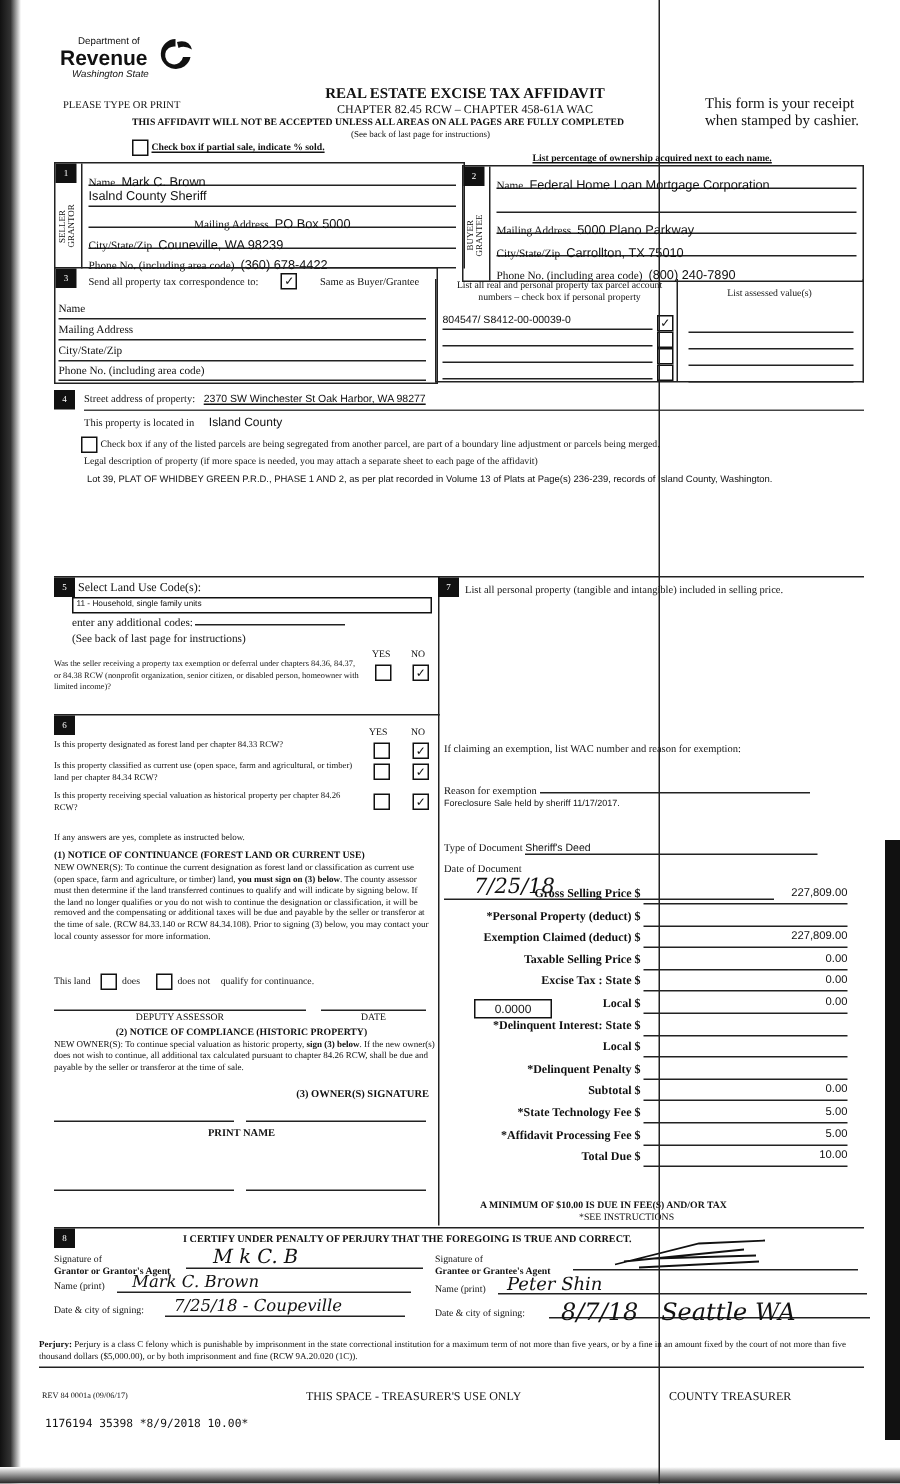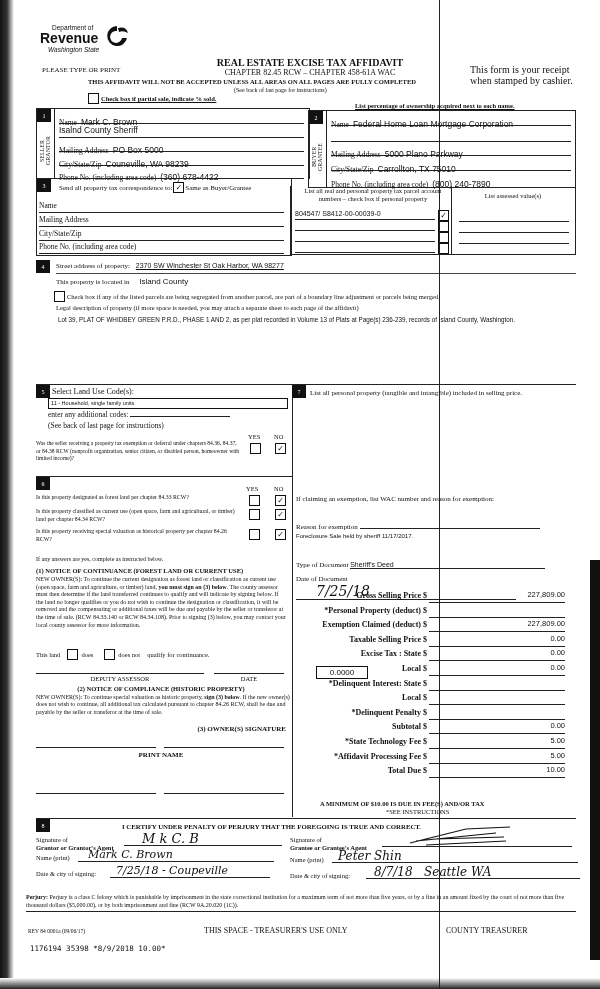--- a/index.html
+++ b/index.html
@@ -52,21 +52,21 @@
 
 <div class="abs" style="left:36px;top:108px;width:272px;height:70px;border:1px solid #222;border-bottom:none;">
   <div class="abs badge" style="left:0;top:0;">1</div>
   <div class="abs" style="left:2px;top:20px;width:14px;font-size:6px;writing-mode:vertical-rl;transform:rotate(180deg);text-align:center;height:44px;">SELLER GRANTOR</div>
   <div class="abs" style="left:17px;top:0;width:1px;height:70px;background:#222;"></div>
   <div class="abs line" style="left:22px;top:2px;width:245px;height:12px;">
     <span class="lbl">Name</span>
     <span class="fill" style="font-size:8.5px;">Mark C. Brown</span>
   </div>
   <div class="abs line fill" style="left:22px;top:16px;width:245px;height:12px;font-size:8.5px;">Isalnd County Sheriff</div>
-  <div class="abs line" style="left:22px;top:30px;width:245px;height:12px;">
+  <div class="abs line" style="left:22px;top:30px;width:245px;height:12px;text-align:center;">
     <span class="lbl">Mailing Address</span>
     <span class="fill" style="font-size:8.5px;">PO Box 5000</span>
   </div>
   <div class="abs line" style="left:22px;top:44px;width:245px;height:12px;">
     <span class="lbl">City/State/Zip</span>
     <span class="fill" style="font-size:8.5px;">Couneville, WA 98239</span>
   </div>
   <div class="abs line" style="left:22px;top:57px;width:245px;height:12px;">
     <span class="lbl">Phone No. (including area code)</span>
     <span class="fill" style="font-size:8.5px;">(360) 678-4422</span>
@@ -91,21 +91,21 @@
     <span class="fill" style="font-size:8.5px;">Carrollton, TX 75010</span>
   </div>
   <div class="abs" style="left:22px;top:62px;width:240px;height:12px;">
     <span class="lbl">Phone No. (including area code)</span>
     <span class="fill" style="font-size:8.5px;text-align:center;">(800) 240-7890</span>
   </div>
 </div>
 
 <div class="abs" style="left:36px;top:178px;width:254px;height:76px;border:1px solid #222;border-top:1px solid #222;">
   <div class="abs badge" style="left:0;top:0;">3</div>
-  <div class="abs" style="left:22px;top:3px;font-size:7px;display:flex;align-items:center;gap:1px;">
+  <div class="abs" style="left:22px;top:3px;font-size:7px;display:flex;align-items:center;gap:15px;">
     <span>Send all property tax correspondence to:</span>
     <span class="box">✓</span>
     <span>Same as Buyer/Grantee</span>
   </div>
   <div class="abs line lbl" style="left:2px;top:22px;width:245px;height:11px;"><span>Name</span></div>
   <div class="abs line lbl" style="left:2px;top:36px;width:245px;height:11px;"><span>Mailing Address</span></div>
   <div class="abs line lbl" style="left:2px;top:50px;width:245px;height:11px;"><span>City/State/Zip</span></div>
   <div class="abs line lbl" style="left:2px;top:63px;width:245px;height:11px;"><span>Phone No. (including area code)</span></div>
 </div>
 
@@ -299,21 +299,21 @@
   <div class="abs hand" style="left:74px;top:45px;width:154px;height:13px;border-bottom:1px solid #222;font-size:11px;padding-left:6px;white-space:nowrap;">7/25/18 - Coupeville</div>
 
   <div class="abs" style="left:254px;top:17px;font-size:6.5px;line-height:8px;"><span>Signature of</span><br><b>Grantee or Grantee's Agent</b></div>
   <svg class="abs" style="left:370px;top:6px;" width="110" height="22" viewBox="0 0 110 22">
     <path d="M4 18 L60 4 L104 2 M10 16 L90 8 L30 14 L98 12 M20 20 L100 16" stroke="#111" stroke-width="1.2" fill="none"></path>
   </svg>
   <div class="abs" style="left:346px;top:27px;width:190px;border-bottom:1px solid #222;"></div>
   <div class="abs" style="left:254px;top:37px;font-size:6.5px;">Name (print)</div>
   <div class="abs hand" style="left:296px;top:30px;width:240px;height:13px;border-bottom:1px solid #222;font-size:12px;padding-left:6px;white-space:nowrap;">Peter Shin</div>
   <div class="abs" style="left:254px;top:53px;font-size:6.5px;">Date &amp; city of signing:</div>
-  <div class="abs hand" style="left:330px;top:46px;width:206px;height:13px;border-bottom:1px solid #222;font-size:12px;padding-left:8px;white-space:pre;">8/7/18   Seattle WA</div>
+  <div class="abs hand" style="left:330px;top:46px;width:206px;height:13px;border-bottom:1px solid #222;font-size:16px;padding-left:8px;white-space:pre;">8/7/18   Seattle WA</div>
 </div>
 
 <div class="abs" style="left:26px;top:893px;width:550px;font-size:6px;line-height:8px;border-bottom:1px solid #222;padding-bottom:2px;"><b>Perjury:</b> <span>Perjury is a class C felony which is punishable by imprisonment in the state correctional institution for a maximum term of not more than five years, or by a fine in an amount fixed by the court of not more than five thousand dollars ($5,000.00), or by both imprisonment and fine (RCW 9A.20.020 (1C)).</span></div>
 <div class="abs" style="left:28px;top:928px;font-size:5.5px;">REV 84 0001a (09/06/17)</div>
 <div class="abs" style="left:204px;top:926px;font-size:8px;">THIS SPACE - TREASURER'S USE ONLY</div>
 <div class="abs" style="left:446px;top:926px;font-size:8px;">COUNTY TREASURER</div>
 <div class="abs" style="left:30px;top:944px;font-size:7.5px;font-family:'DejaVu Sans Mono', monospace;">1176194 35398 *8/9/2018 10.00*</div>
 
 <div class="abs fold"></div>
 

